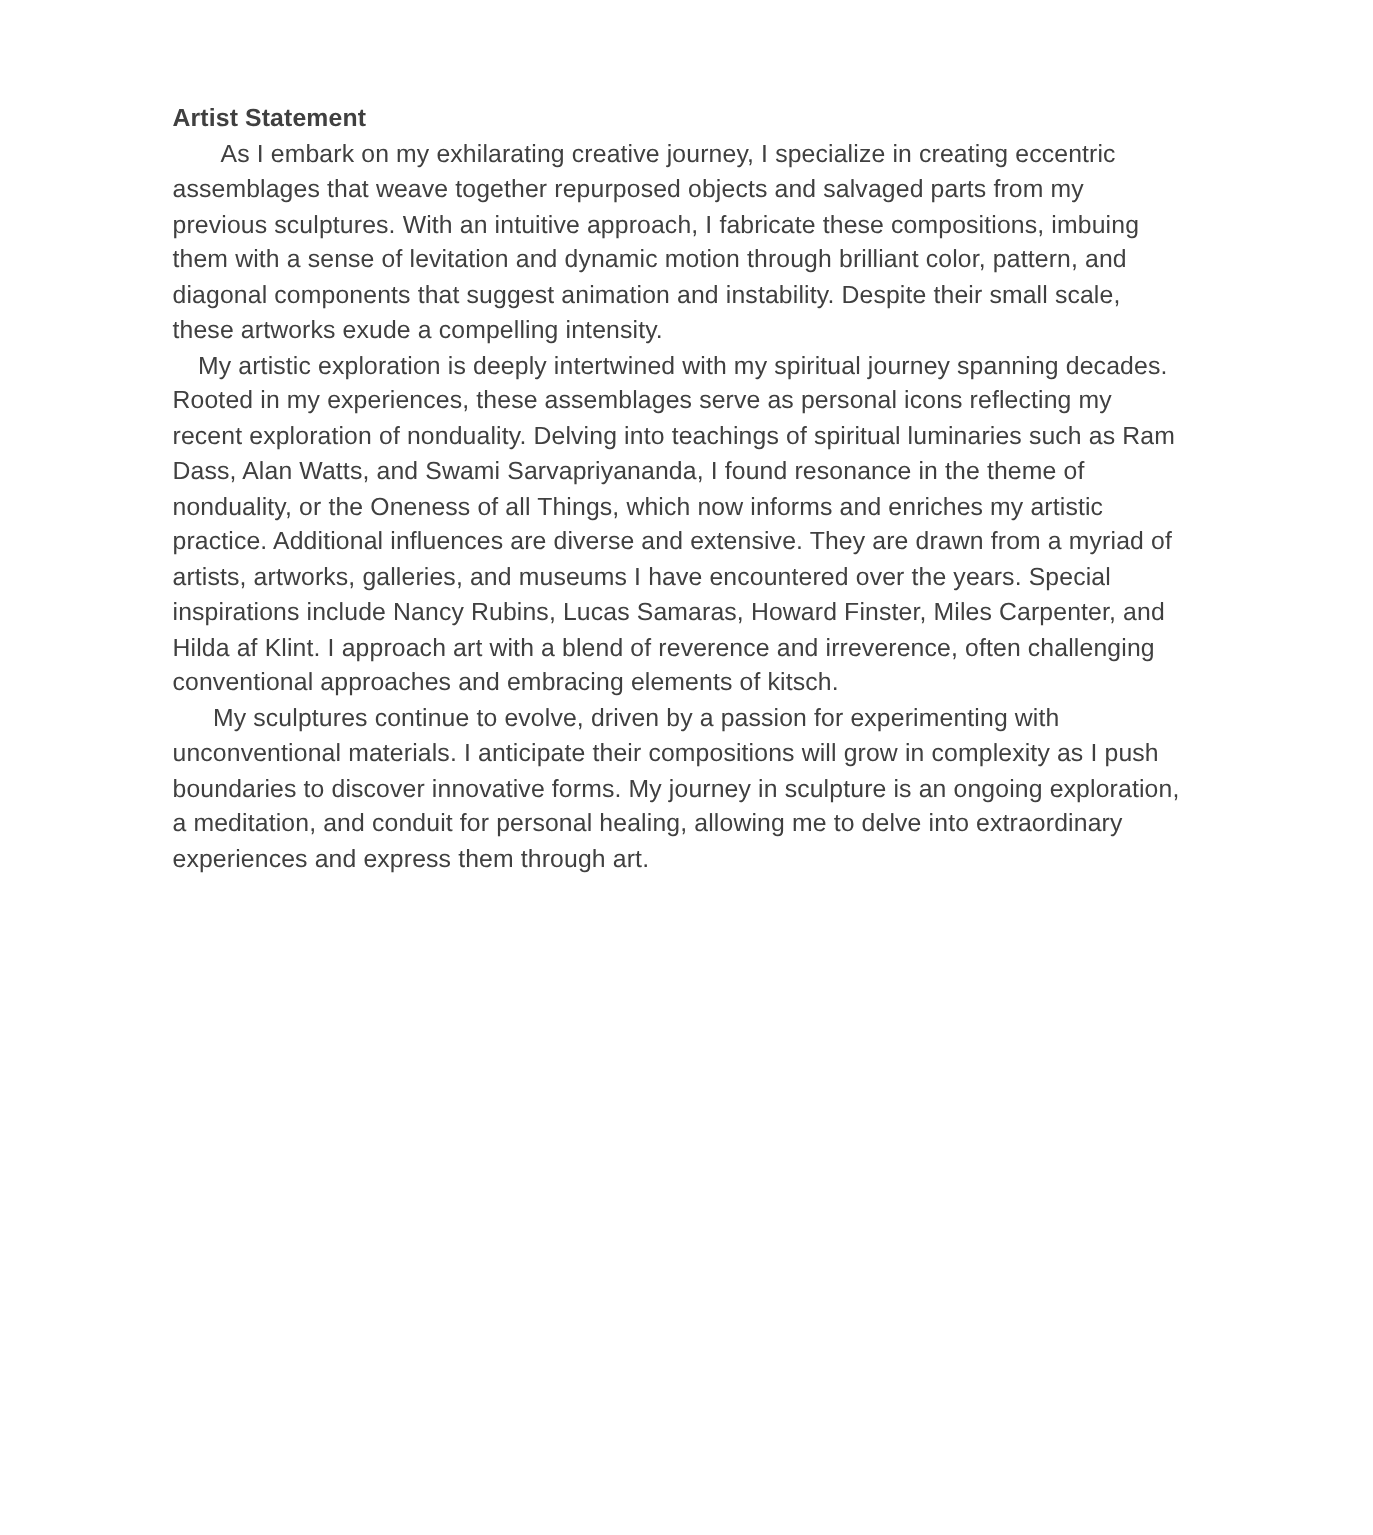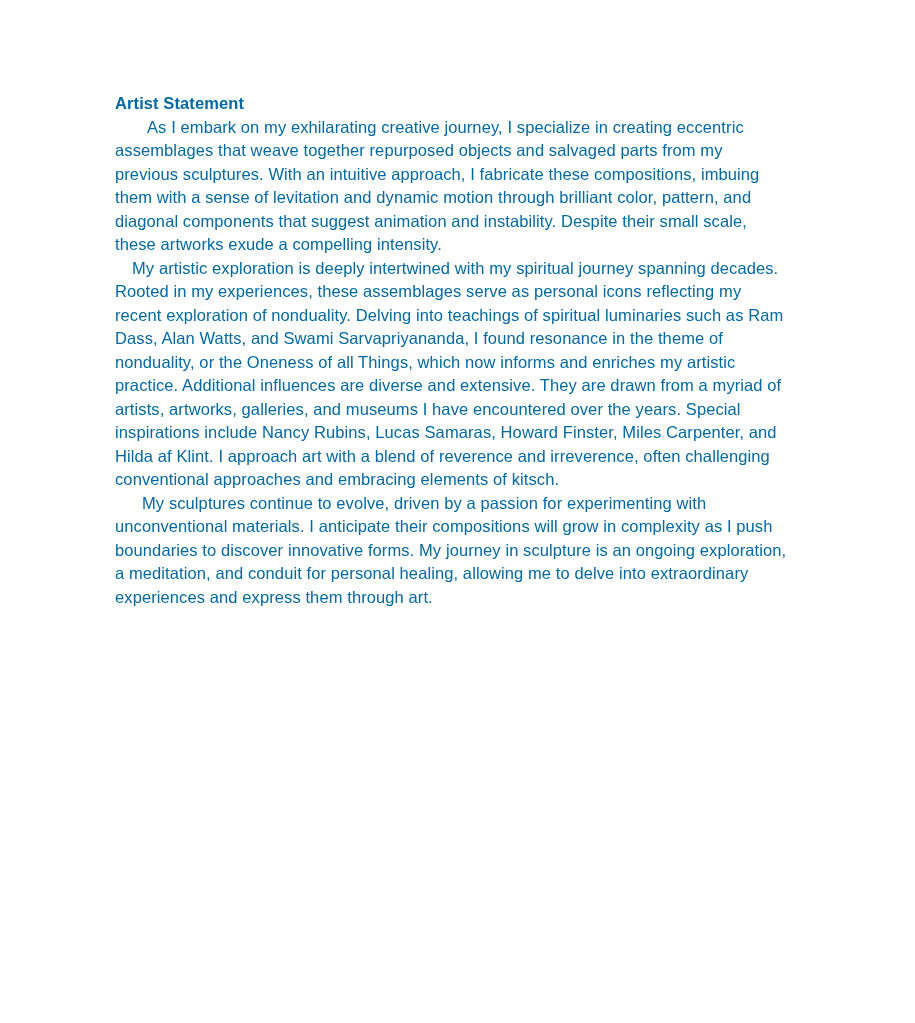--- a/index.html
+++ b/index.html
@@ -31,20 +31,20 @@
     line-height: 23.5px;
   }
   .doc-body p {
     margin: 0;
     padding: 0;
   }
 </style>
 </head>
 <body style="background: rgb(255, 255, 255);">
 
-<div class="page" style="color: #0369a1; margin-top: 24px;">
+<div class="page" style="color: #404040;">
   <div class="doc-title">Artist Statement</div>
   <div class="doc-body">
       <p style="text-indent: 32px;">As I embark on my exhilarating creative journey, I specialize in creating eccentric assemblages that weave together repurposed objects and salvaged parts from my previous sculptures. With an intuitive approach, I fabricate these compositions, imbuing them with a sense of levitation and dynamic motion through brilliant color, pattern, and diagonal components that suggest animation and instability. Despite their small scale, these artworks exude a compelling intensity.</p>
       <p style="text-indent: 17px;">My artistic exploration is deeply intertwined with my spiritual journey spanning decades. Rooted in my experiences, these assemblages serve as personal icons reflecting my recent exploration of nonduality. Delving into teachings of spiritual luminaries such as Ram Dass, Alan Watts, and Swami Sarvapriyananda, I found resonance in the theme of nonduality, or the Oneness of all Things, which now informs and enriches my artistic practice. Additional influences are diverse and extensive. They are drawn from a myriad of artists, artworks, galleries, and museums I have encountered over the years. Special inspirations include Nancy Rubins, Lucas Samaras, Howard Finster, Miles Carpenter, and Hilda af Klint. I approach art with a blend of reverence and irreverence, often challenging conventional approaches and embracing elements of kitsch.</p>
       <p style="text-indent: 27px;">My sculptures continue to evolve, driven by a passion for experimenting with unconventional materials. I anticipate their compositions will grow in complexity as I push boundaries to discover innovative forms. My journey in sculpture is an ongoing exploration, a meditation, and conduit for personal healing, allowing me to delve into extraordinary experiences and express them through art.</p>
     </div>
 </div>
 
 </body></html>

